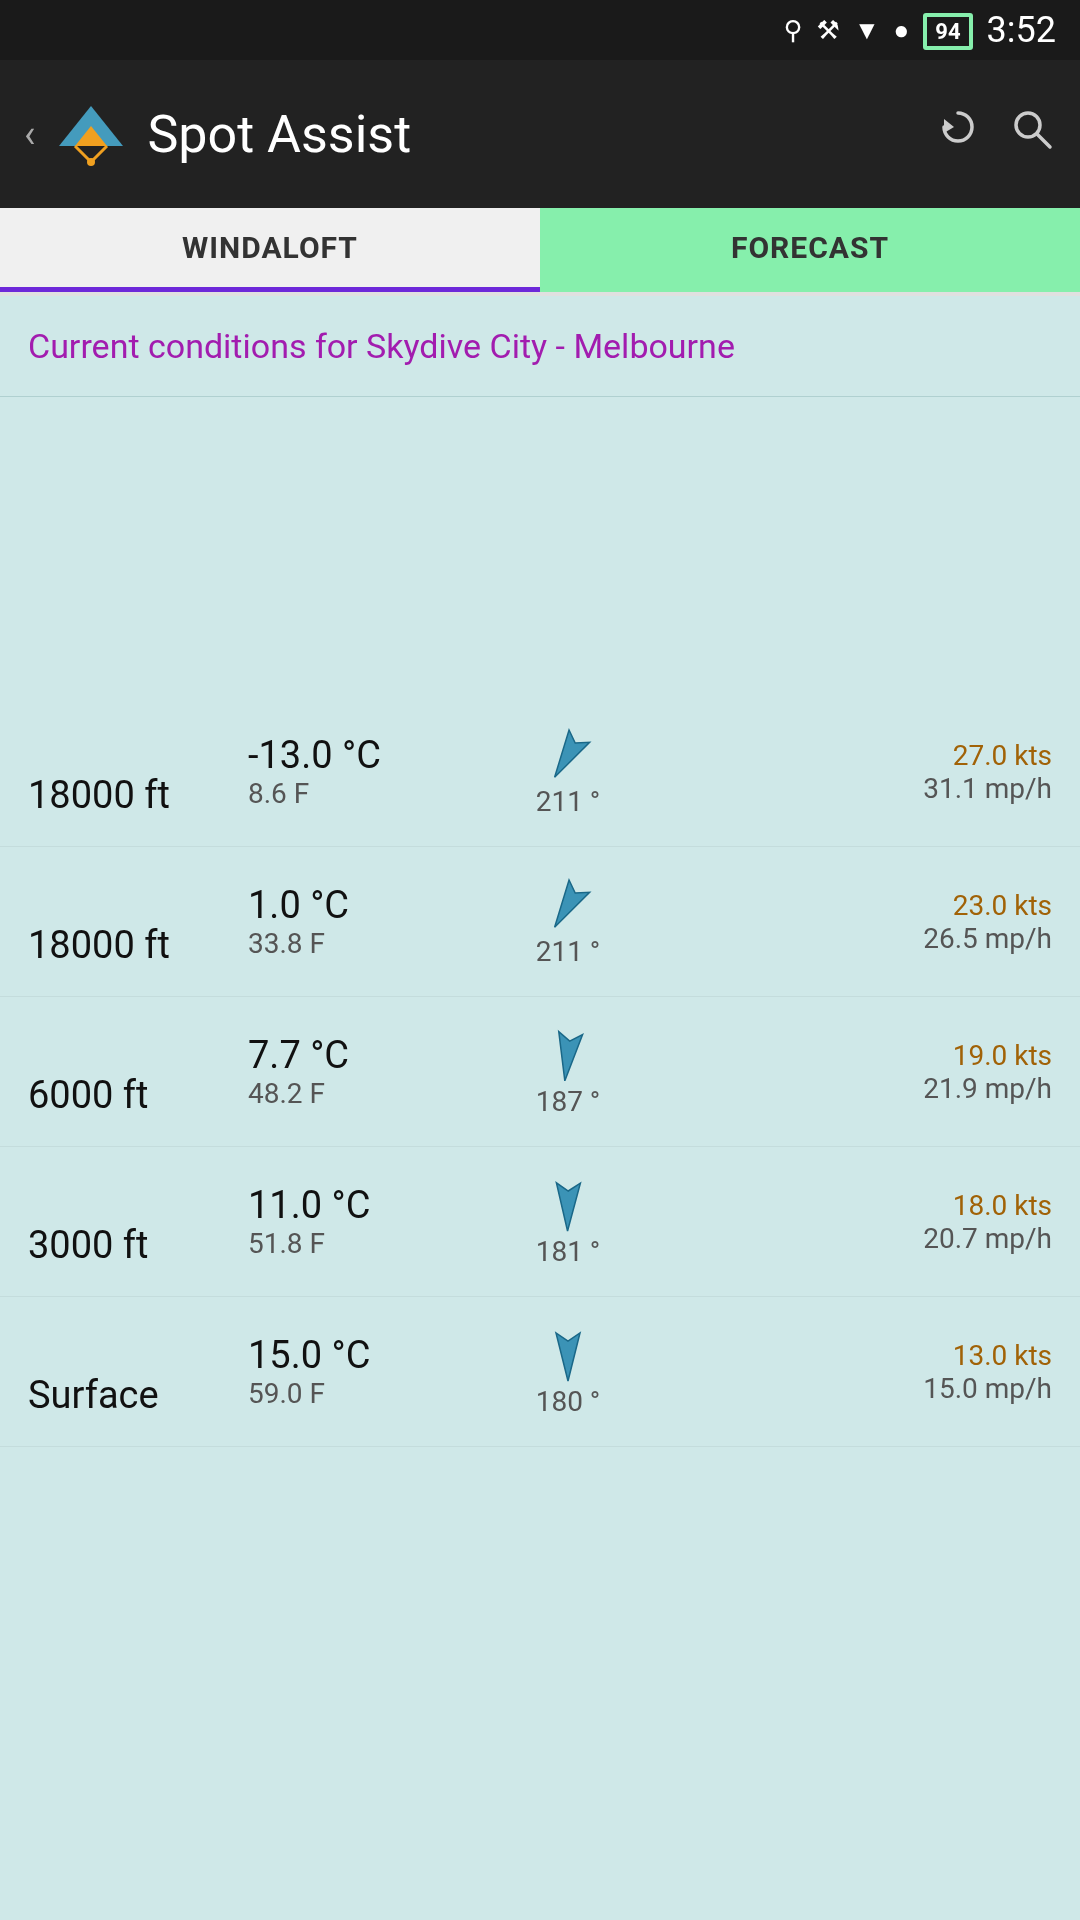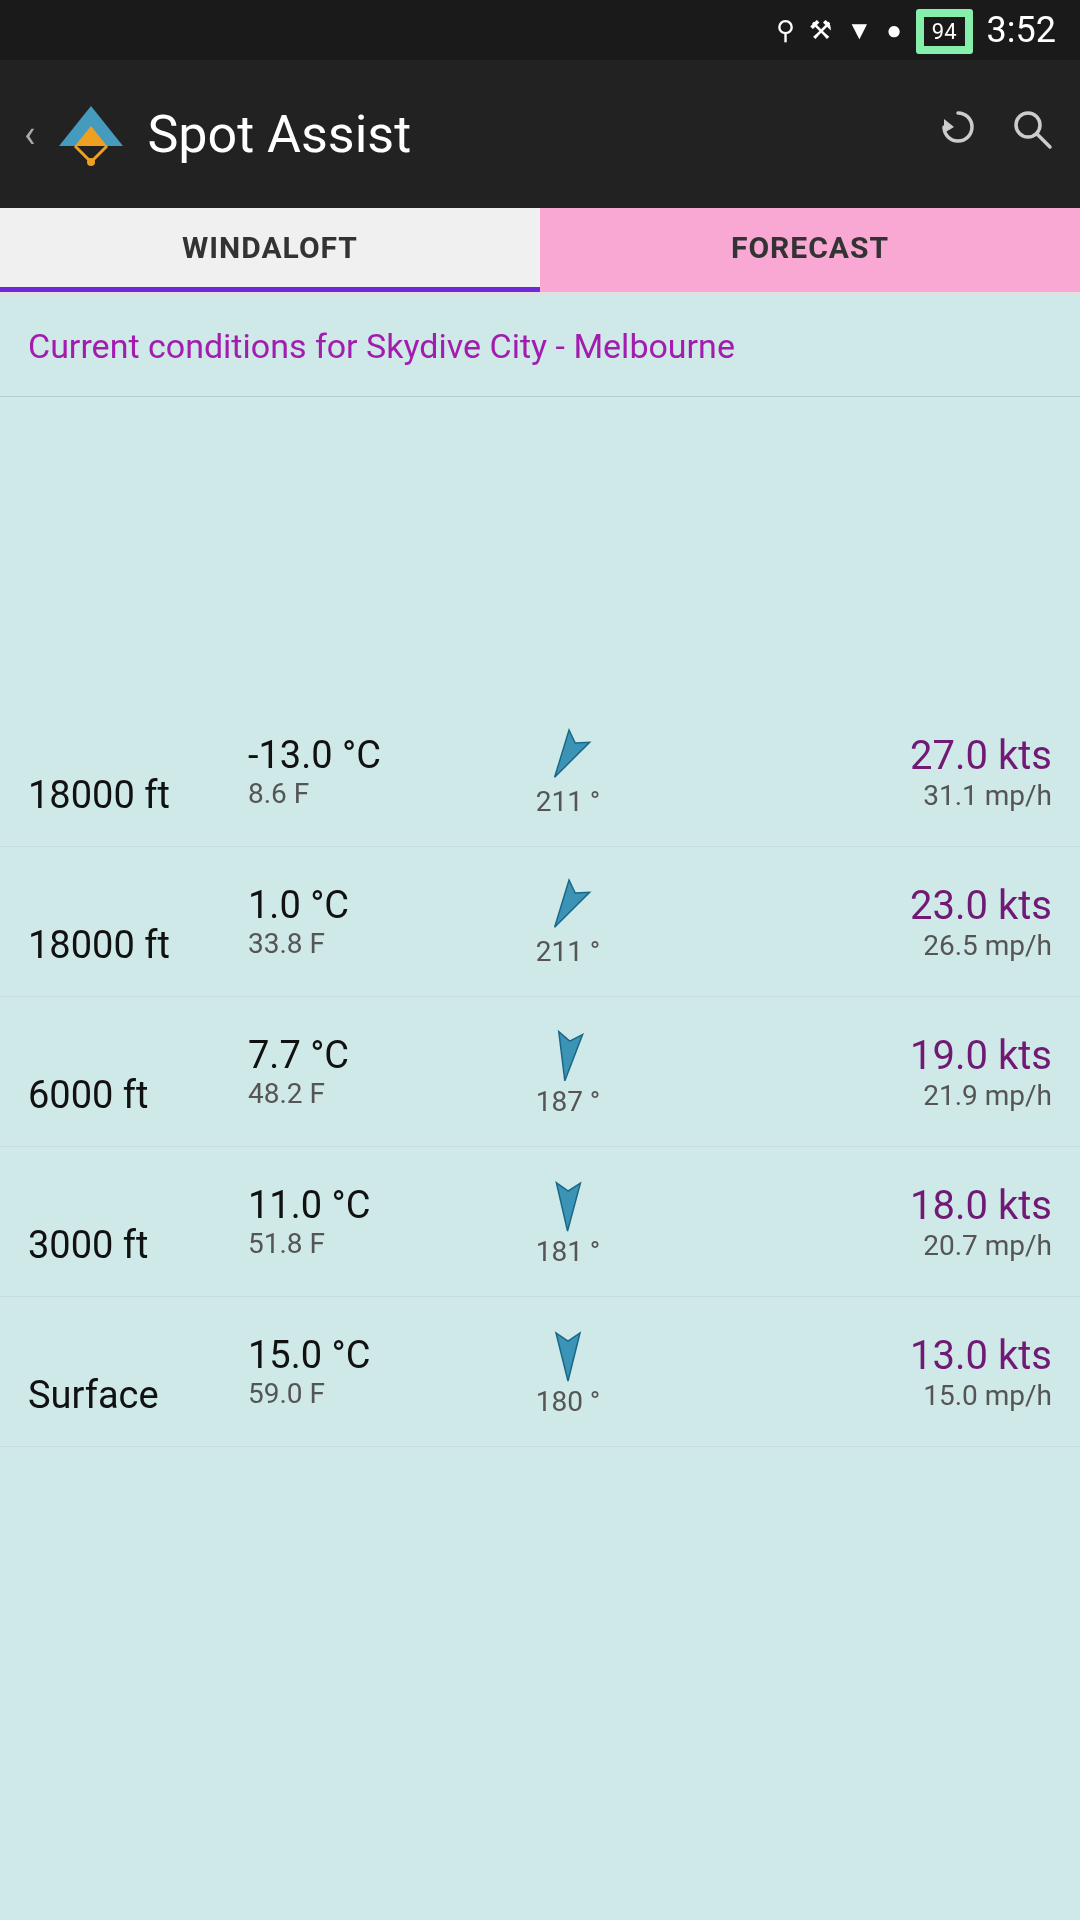--- a/index.html
+++ b/index.html
@@ -92,21 +92,21 @@
       color: #333;
       cursor: pointer;
       border-bottom: 5px solid transparent;
       letter-spacing: 1px;
     }
     .tab.active {
       border-bottom: 5px solid #6d28d9;
       background: #f0f0f0;
     }
     .tab:not(.active) {
-      background: #f9a8d4;
+      background: #86efac;
     }
 
     
     .location-header {
       width: 100%;
       padding: 30px 28px;
       background: #cfe8e8;
       font-size: 34px;
       color: #a21caf;
       border-bottom: 1px solid #b0d0d0;
@@ -164,22 +164,22 @@
       color: #555;
     }
 
     .wind-row .speed {
       flex: 1;
       display: flex;
       flex-direction: column;
       align-items: flex-end;
     }
     .wind-row .speed-kts {
-      font-size: 40px;
-      color: #701a75;
+      font-size: 28px;
+      color: #a16207;
     }
     .wind-row .speed-mph {
       font-size: 28px;
       color: #555;
     }
 
     
     .arrow-svg {
       width: 60px;
       height: 60px;
@@ -198,21 +198,21 @@
 
     <span class="status-icon">⚲</span>
 
     <span class="status-icon">⚒</span>
 
     <span class="status-icon">▼</span>
 
     <span class="status-icon">●</span>
 
     <span class="status-icon">
-      <span style="font-size:22px; border:8px solid #86efac; border-radius:3px; padding:2px 8px; color:white;">94</span>
+      <span style="font-size:22px; border:4px solid #86efac; border-radius:3px; padding:2px 8px; color:white;font-weight:bold;">94</span>
     </span>
 
     <span class="status-time">3:52</span>
   </div>
 </div>
 
 <div class="app-bar">
   <span class="app-bar-back">‹</span>
 
   <div class="app-logo">

